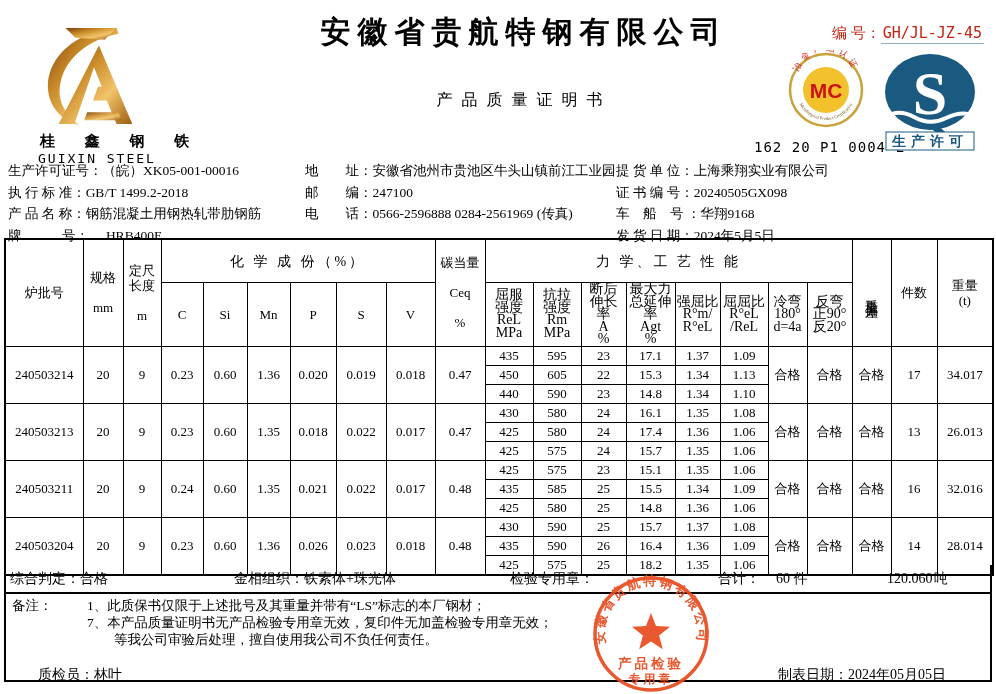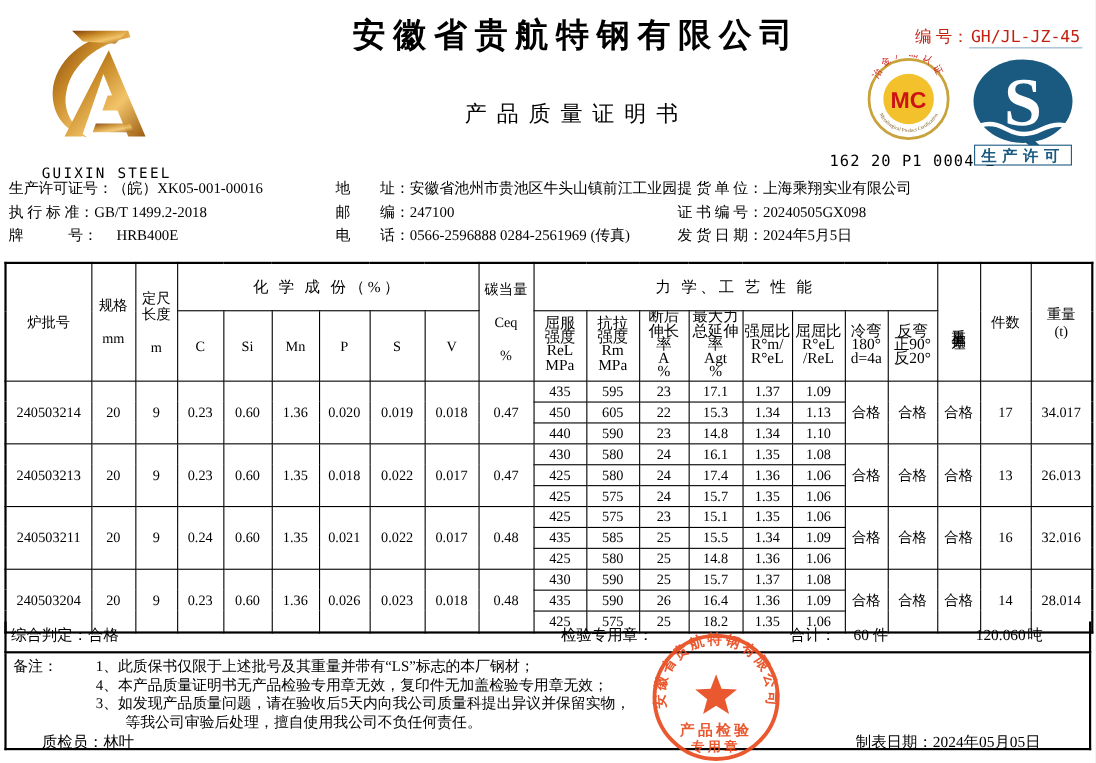--- a/index.html
+++ b/index.html
@@ -2,21 +2,21 @@
 <html style="--serial-red: #c22211; --stamp-red: #e84a1e; --mc-red: #cc1414; --mc-gold: #f2c12b; --mc-ring-gold: #c9a23c; --qs-blue: #1a5a80; --logo-gold: #c98a28;"><head>
 <meta charset="utf-8">
 <style>
   html,body{margin:0;padding:0;background:#e8e8e8;}
   .sheet{position:relative;width:996px;height:694px;background:#fff;overflow:hidden;
          font-family:"Liberation Serif","DejaVu Serif",serif;color:#000;}
   
   .title{position:absolute;top:12px;left:52px;right:0;text-align:center;
          font-size:30px;letter-spacing:7px;font-weight:bold;}
   .subtitle{position:absolute;top:90px;left:52px;right:0;text-align:center;
-         font-size:20px;letter-spacing:9px;}
+         font-size:16px;letter-spacing:9px;}
   .serial{position:absolute;top:24px;right:12px;font-size:15px;color:var(--serial-red,#c22);}
   .serial .val{border-bottom:1px solid #8fb0c8;padding:0 2px 1px 2px;font-family:"DejaVu Sans Mono",monospace;font-size:15px;}
   .logo-block{position:absolute;left:36px;top:26px;width:150px;}
   .logo-cn{position:absolute;left:4px;top:106px;font-size:15px;letter-spacing:13px;white-space:nowrap;font-weight:bold;}
   .logo-en{position:absolute;left:2px;top:125px;font-size:13px;letter-spacing:2px;font-family:"DejaVu Sans Mono",monospace;white-space:nowrap;text-align:right;}
   .mc-stamp{position:absolute;left:788px;top:50px;}
   .mc-cert-no{position:absolute;left:754px;top:139px;font-size:14px;font-family:"DejaVu Sans Mono",monospace;letter-spacing:1px;}
   .qs-logo{position:absolute;left:876px;top:52px;}
   
   .info{position:absolute;top:160px;left:8px;width:984px;font-size:13.5px;}
@@ -70,20 +70,21 @@
           <stop offset="0.35" stop-color="#c98a28"></stop>
           <stop offset="0.65" stop-color="#f2c469"></stop>
           <stop offset="1" stop-color="#9c5c12"></stop>
         </linearGradient>
       </defs>
       <path d="M82 2 C 38 6 14 32 12 58 C 11 82 26 96 44 101 C 28 89 21 74 25 57 C 30 34 52 14 84 8 Z" fill="url(#gold)"></path>
       <path d="M30 2 L82 2 L70 14 L40 12 Z" fill="url(#gold)"></path>
       <path d="M64 20 L98 100 L82 100 L72 76 L58 76 L63 62 L67 62 L59 42 L39 100 L23 100 Z" fill="url(#gold)"></path>
       <path d="M52 88 L84 88 L87 96 L49 96 Z" fill="url(#gold)" opacity="0.9"></path>
     </svg>
+    <div class="logo-cn">桂 鑫 钢 铁</div>
     <div class="logo-en">GUIXIN STEEL</div>
   </div>
 
   <div class="title">安徽省贵航特钢有限公司</div>
   <div class="subtitle">产品质量证明书</div>
 
   <div class="serial"><span>编 号：</span><span class="val">GH/JL-JZ-45</span></div>
 
   <div class="mc-stamp">
     <svg width="76" height="84" viewBox="0 0 76 84">
@@ -106,30 +107,32 @@
       <path d="M 8 66 Q 22 56 38 65 T 70 66 T 100 64" stroke="#fff" stroke-width="4" fill="none"></path>
       <rect x="10" y="80" width="88" height="18" fill="#fff" stroke="var(--qs-blue,#1a5a80)" stroke-width="1"></rect>
       <text x="54" y="94" text-anchor="middle" font-size="14" font-weight="bold" class="qs-blue" letter-spacing="5">生产许可</text>
     </svg>
   </div>
 
   <div class="info">
     <div class="info-col col1">
       <div class="info-line"><span>生产许可证号：</span><span>（皖）XK05-001-00016</span></div>
       <div class="info-line"><span>执 行 标 准：</span><span>GB/T 1499.2-2018</span></div>
+      <div class="info-line"><span>产 品 名 称：</span><span>钢筋混凝土用钢热轧带肋钢筋</span></div>
       <div class="info-line"><span>牌　　　号：</span><span>　 HRB400E</span></div>
     </div>
     <div class="info-col col2">
       <div class="info-line"><span>地　　址：</span><span>安徽省池州市贵池区牛头山镇前江工业园</span></div>
       <div class="info-line"><span>邮　　编：</span><span>247100</span></div>
       <div class="info-line"><span>电　　话：</span><span>0566-2596888  0284-2561969 (传真)</span></div>
     </div>
     <div class="info-col col3">
       <div class="info-line"><span>提 货 单 位：</span><span>上海乘翔实业有限公司</span></div>
       <div class="info-line"><span>证 书 编 号：</span><span>20240505GX098</span></div>
+      <div class="info-line"><span>车　船　号 ：</span><span>华翔9168</span></div>
       <div class="info-line"><span>发 货 日 期：</span><span>2024年5月5日</span></div>
     </div>
   </div>
 
   <table class="qt" id="qtable">
     <colgroup>
       <col style="width:78px">
         <col style="width:40px">
         <col style="width:38px">
       <col style="width:42px">
@@ -367,34 +370,34 @@
           <td>25</td>
           <td>18.2</td>
           <td>1.35</td>
           <td>1.06</td>
         </tr>
       </tbody>
   </table>
 
   <div class="summary">
     <span class="s-verdict">综合判定：合格</span>
+    <span class="s-struct">金相组织：铁素体+珠光体</span>
     <span class="s-seal">检验专用章：</span>
     <span class="s-total">合计：</span>
     <span class="s-pieces">60 件</span>
     <span class="s-weight">120.060</span>
     <span class="s-wunit">吨</span>
   </div>
 
   <div class="notes">
     <div class="notes-inner">
       <div class="notes-label">备注：</div>
       <div>
         <div class="note-line">1、此质保书仅限于上述批号及其重量并带有“LS”标志的本厂钢材；</div>
-        <div class="note-line">4、本产品质量证明书无产品检验专用章无效，复印件无加盖检验专用章无效；</div>
-        <div class="note-line">3、如发现产品质量问题，请在验收后5天内向我公司质量科提出异议并保留实物，</div>
+        <div class="note-line">7、本产品质量证明书无产品检验专用章无效，复印件无加盖检验专用章无效；</div>
         <div class="note-line">　　等我公司审验后处理，擅自使用我公司不负任何责任。</div>
       </div>
     </div>
   </div>
 
   <div class="red-seal">
     <svg width="134" height="128" viewBox="0 0 134 128">
       <circle cx="67" cy="63" r="56" class="seal-stroke" stroke-width="3.5"></circle>
       <path id="sealArc" d="M 23.8 79.7 A 47 47 0 1 1 110.2 79.7" fill="none"></path>
       <text font-size="13" class="seal-fill" letter-spacing="2.5" font-weight="bold">

